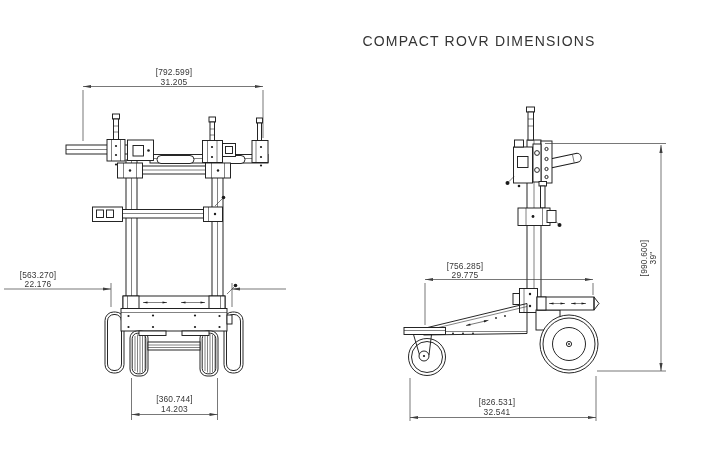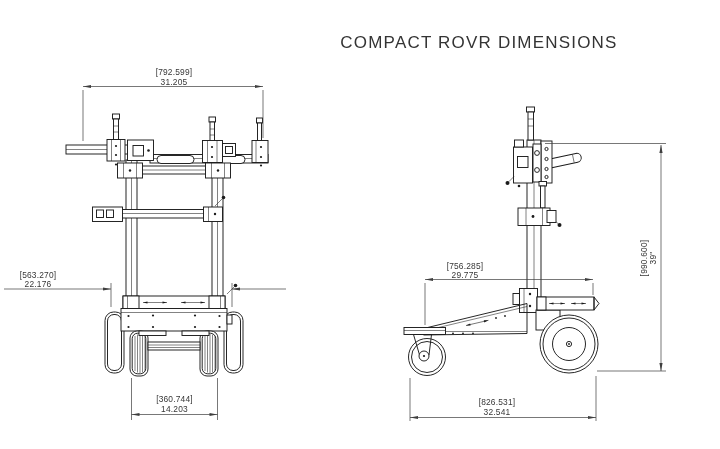--- a/index.html
+++ b/index.html
@@ -1,19 +1,19 @@
 <!DOCTYPE html>
 <html><head>
 <meta charset="utf-8">
 <style>
   html,body{margin:0;padding:0;background:#fff;}
   .canvas{position:relative;width:720px;height:449px;background:#ffffff;overflow:hidden;
           font-family:"Liberation Sans",sans-serif;}
   .title{position:absolute;left:479px;top:33px;transform:translateX(-50%);
-         font-size:17px;letter-spacing:1.2px;color:#343434;white-space:nowrap;}
+         font-size:14px;letter-spacing:1.2px;color:#343434;white-space:nowrap;}
   svg{position:absolute;left:0;top:0;}
   
   .draw rect,.draw circle,.draw line,.draw path,.draw polygon.fw{stroke:#1b1b1b;fill:none;stroke-width:.95;}
   .draw .fw{fill:#fff;}
   .draw polygon:not(.fw){fill:#1b1b1b;stroke:none;}
   .draw .dot{fill:#1b1b1b;stroke:none;}
   .draw .thin{stroke-width:.55;}
   
   .dims line{stroke:#3e3e3e;stroke-width:.7;fill:none;}
   .dims polygon{fill:#3e3e3e;stroke:none;}

